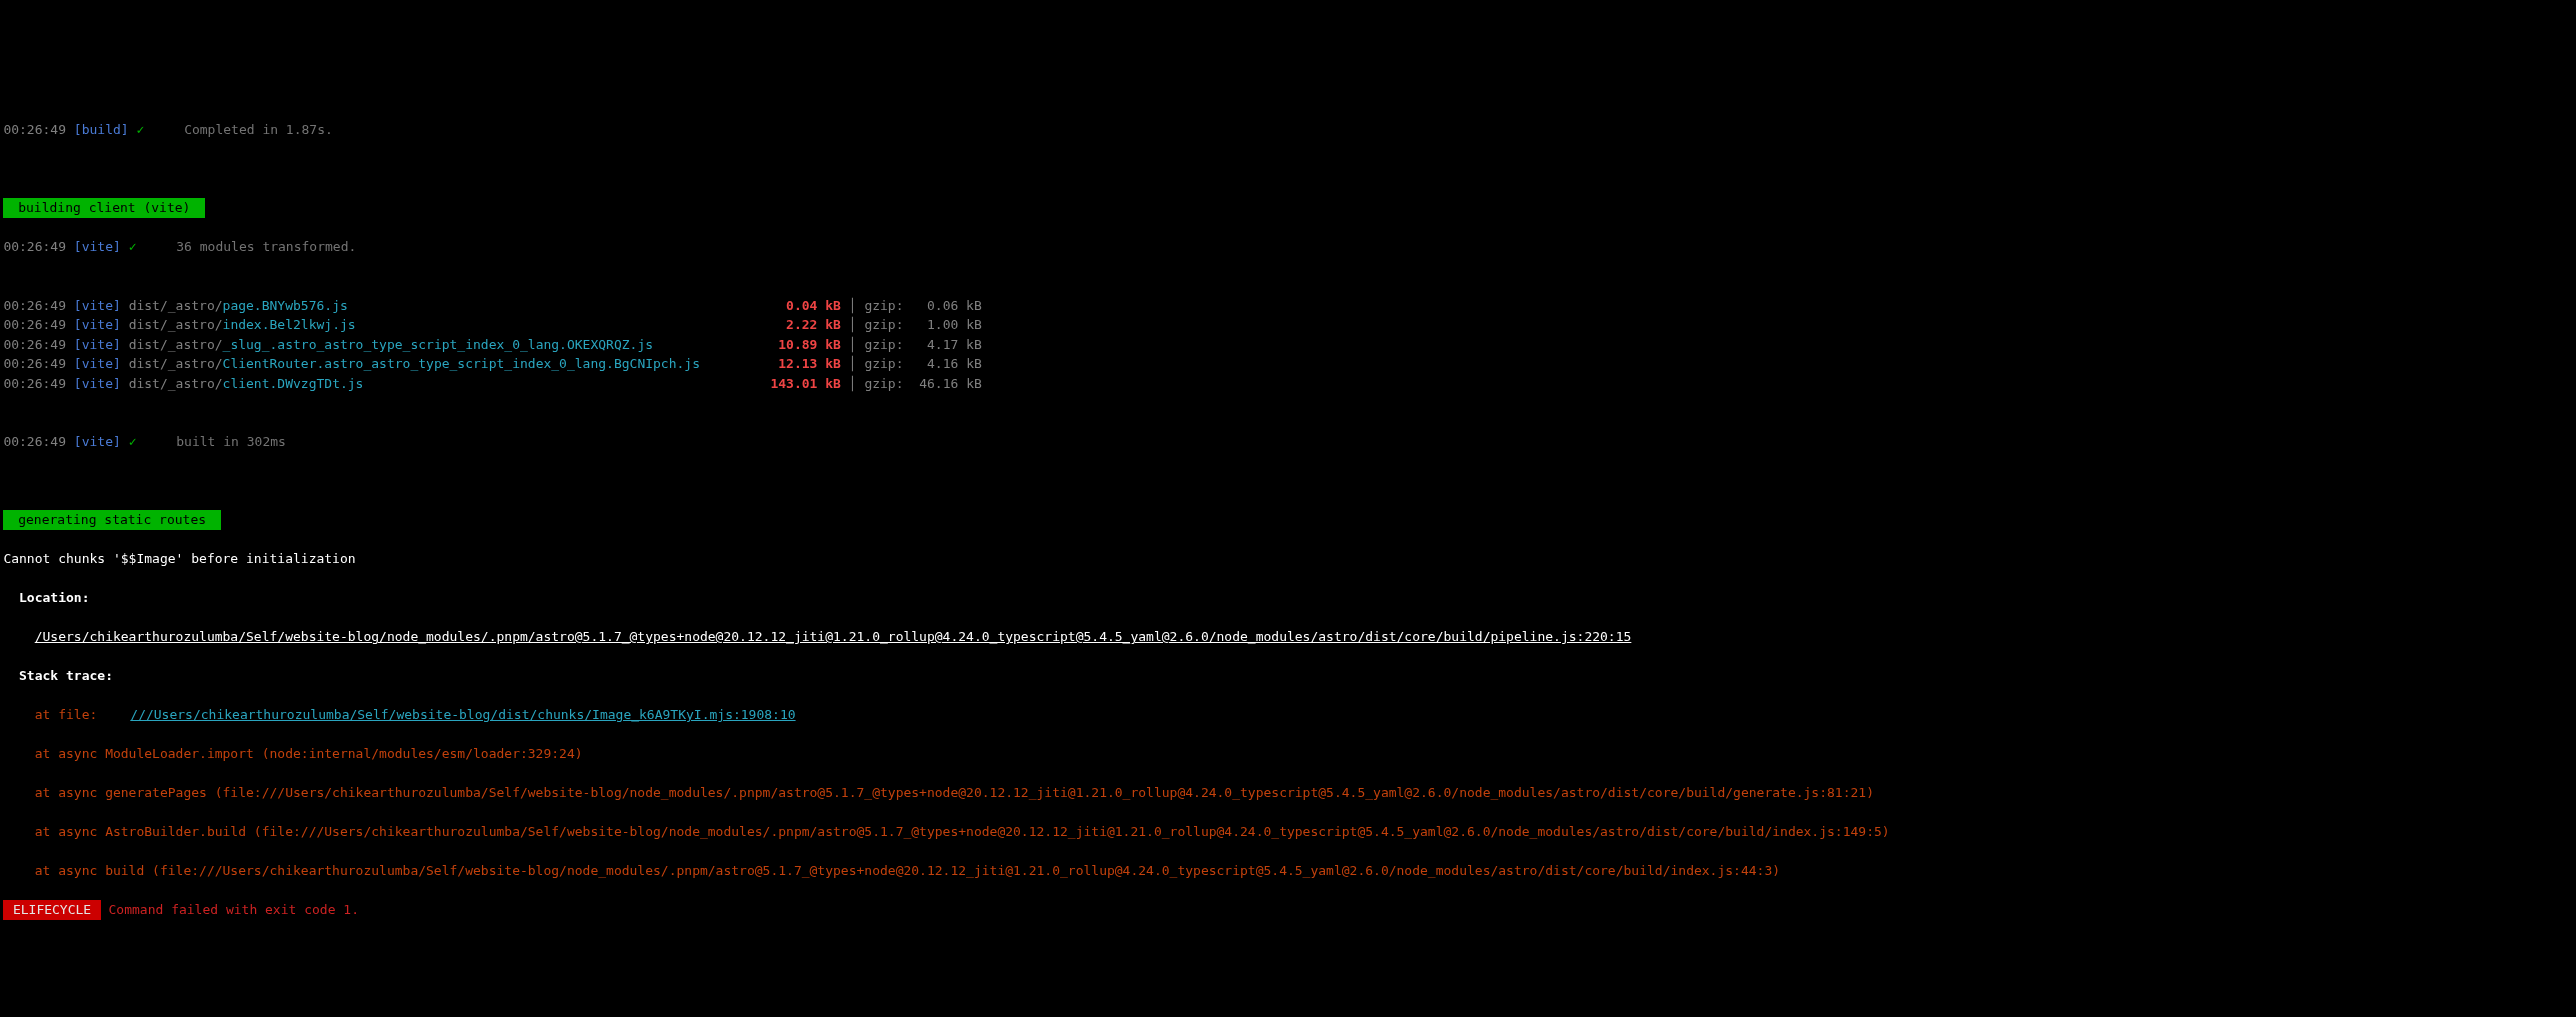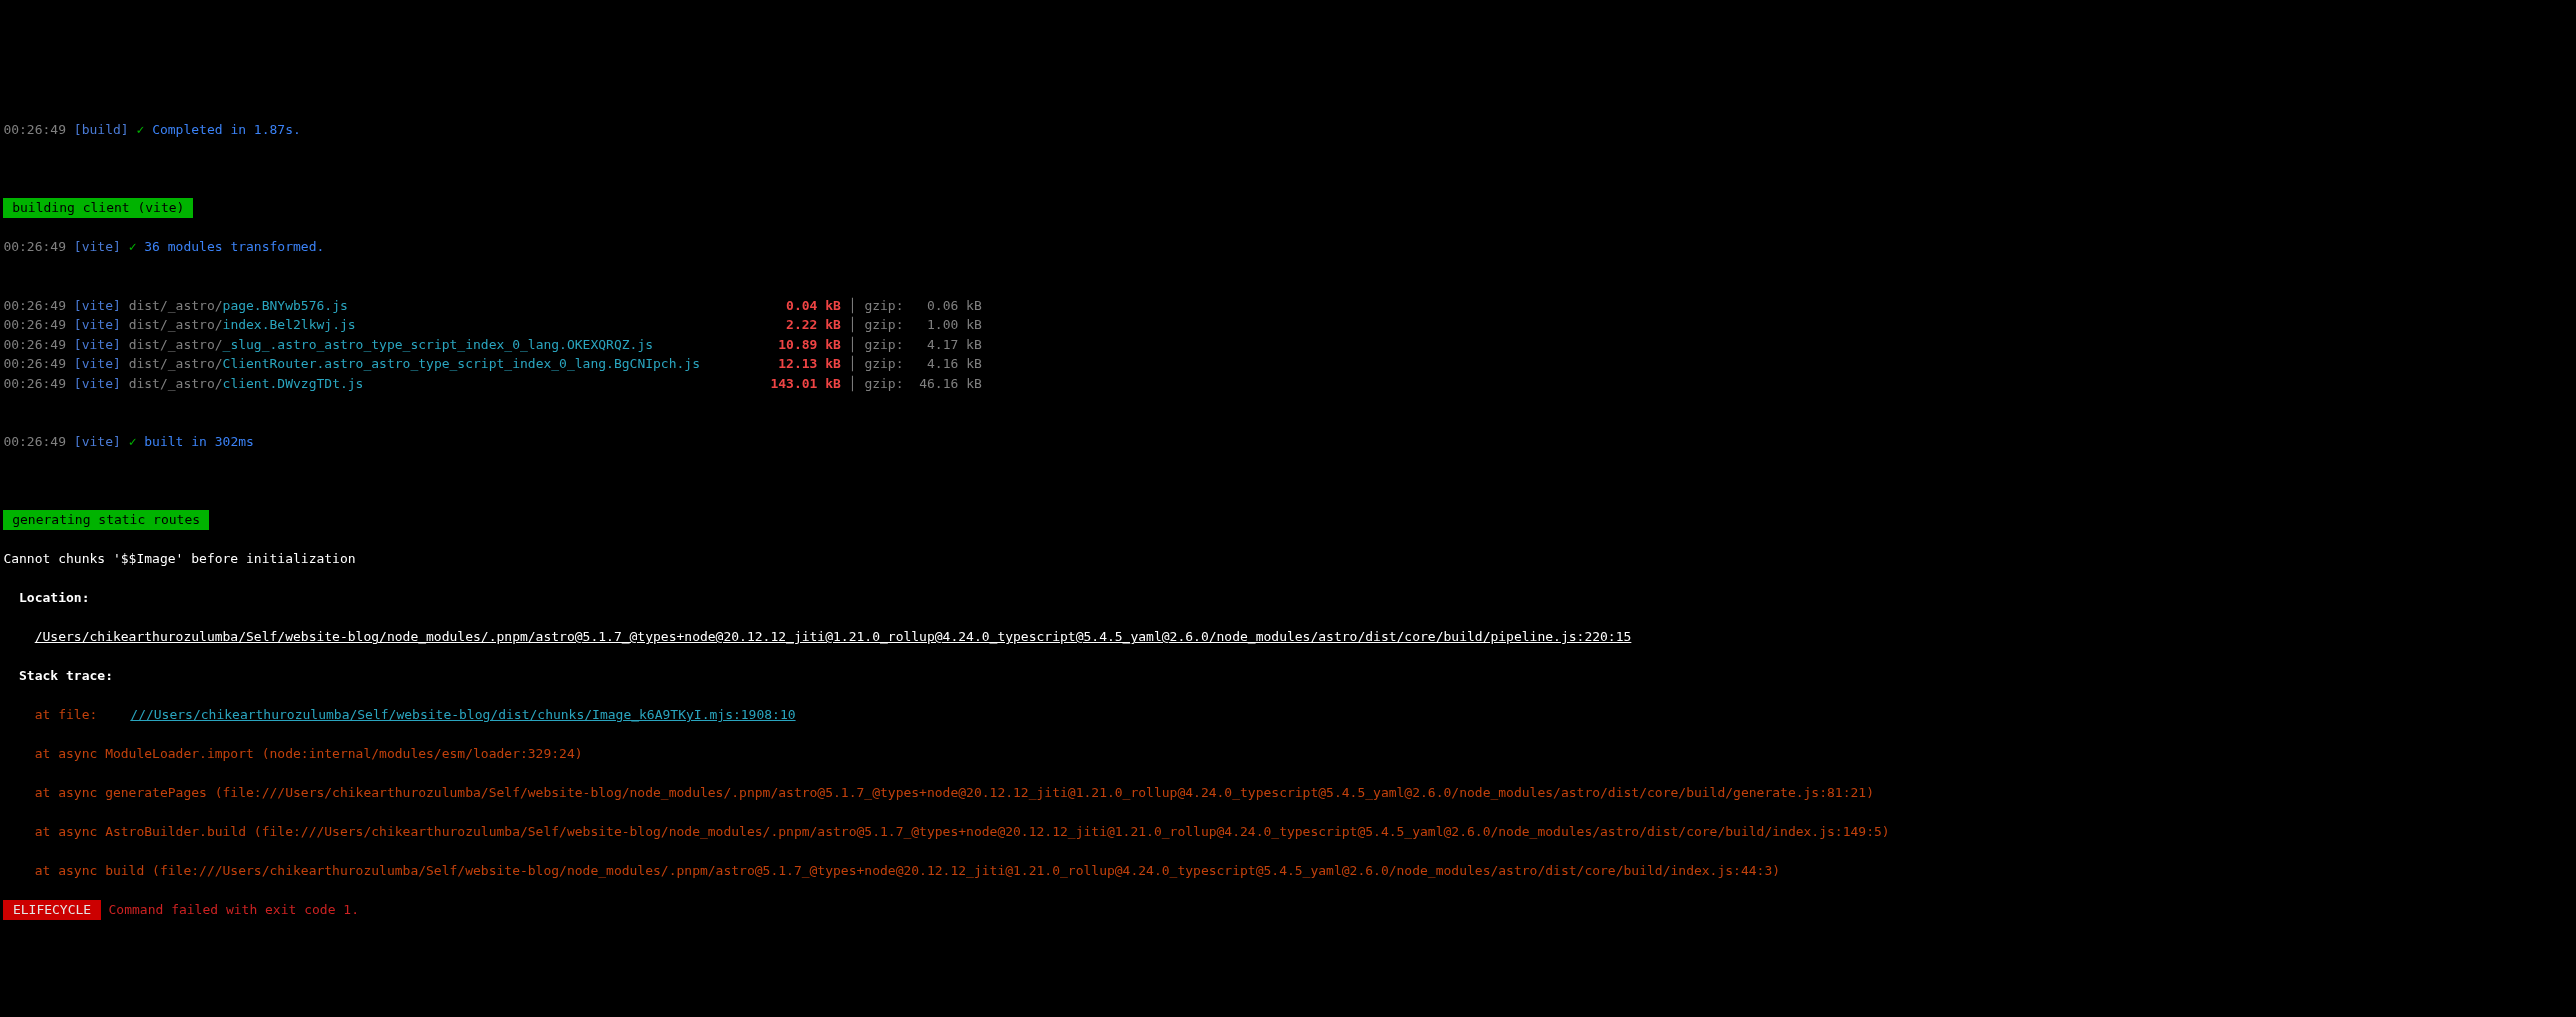--- a/index.html
+++ b/index.html
@@ -11,22 +11,22 @@
     line-height: 1.5;
     color: #c0c0c0;
     white-space: pre;
     overflow-x: auto;
   }
   .line { white-space: pre; }
   .ts { color: #808080; }
   .tag-build { color: #4a7bd6; }
   .tag-vite { color: #4a7bd6; }
   .check { color: #00b300; }
-  .green-txt { color: #3b82f6; }
-  .banner-green { background: #00b300; color: #000000; padding: 0 1px; display: inline-block; }
+  .green-txt { color: #737373; margin-left: 32px; }
+  .banner-green { background: #00b300; color: #000000; padding: 0 7px; display: inline-block; }
   .banner-red { background: #cc0000; color: #e5e5e5; padding: 0 1.7px; display: inline-block; }
   .dim { color: #808080; }
   .bright-file { color: #2aa5bf; }
   .cyan-link { color: #2aa5bf; text-decoration: underline; margin-left: 33px; }
   .white { color: #ffffff; }
   .white-u { color: #ffffff; text-decoration: underline; }
   .gray { color: #c2410c; }
   .red { color: #cc2222; }
   .pipe { color: #808080; }
   .bold { font-weight: bold; }

